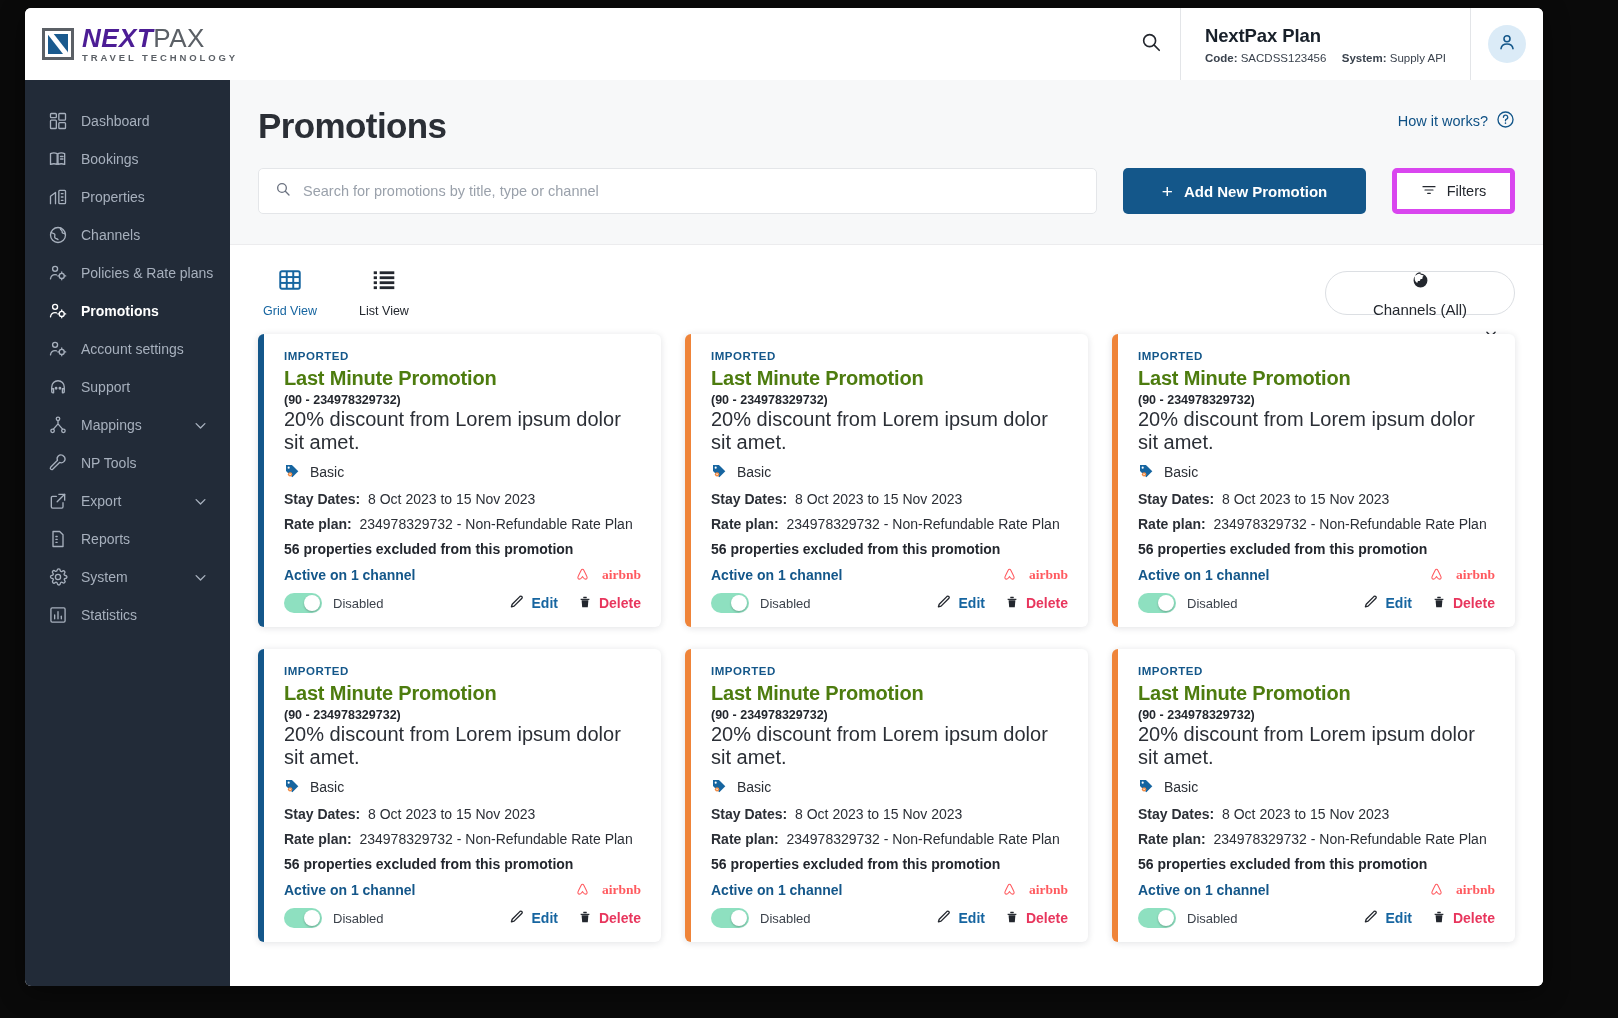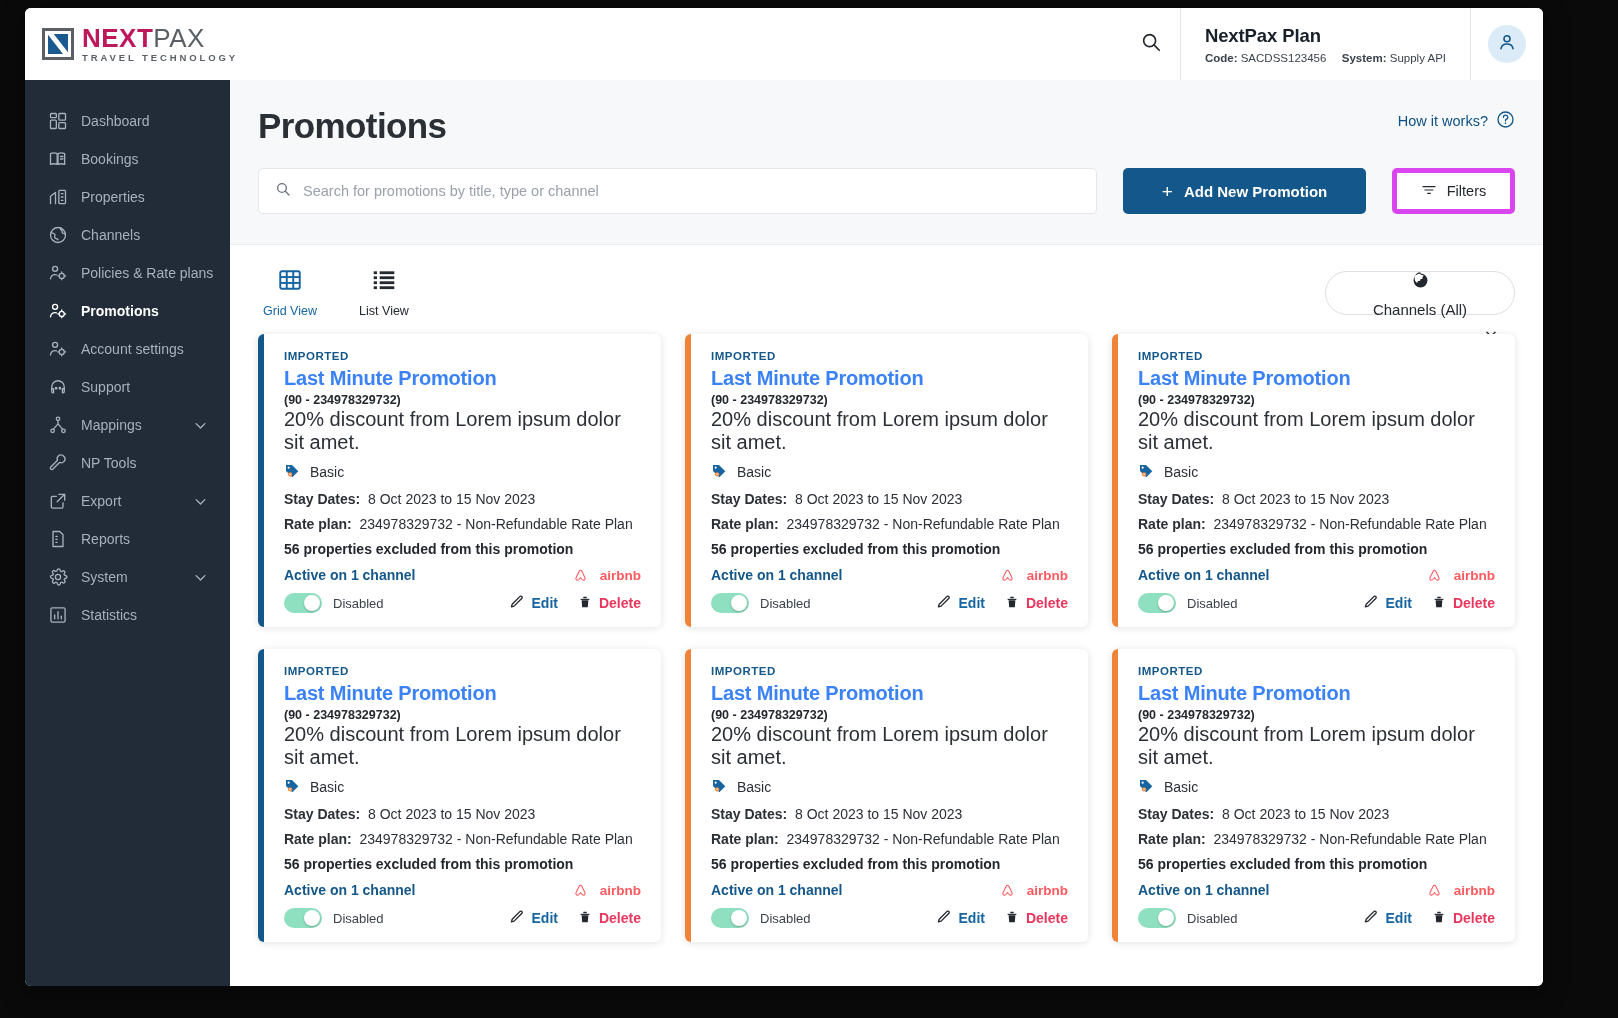--- a/index.html
+++ b/index.html
@@ -45,21 +45,21 @@
     position: relative; overflow: hidden;
   }
   .logo-mark-inner:before {
     content: ""; position: absolute;
     width: 30px; height: 5px; background: #fff;
     transform: rotate(52deg);
     left: -5px; top: 7px;
   }
   .logo-text { line-height: 1; }
   .logo-name { font-size: 26px; font-weight: 700; letter-spacing: .5px; }
-  .logo-name .a { color: #be185d; }
+  .logo-name .a { color: #4c1d95; font-style: italic; }
   .logo-name .b { color: #5b6066; font-weight: 400; }
   .logo-sub {
     font-size: 9.5px; color: #5b6066; letter-spacing: 2.9px;
     font-weight: 600; margin-top: 2px;
   }
   .topbar-right {
     margin-left: auto; display: flex; align-items: center; height: 100%;
   }
   .search-btn {
     width: 58px; height: 100%;
@@ -222,40 +222,40 @@
     padding: 16px 20px 14px 20px;
     min-height: 283px;
     position: relative;
   }
   .card.orange { border-left-color: #ef8439; }
   .badge {
     font-size: 11.5px; font-weight: 700; color: #14578a;
     letter-spacing: .5px;
   }
   .card-title {
-    font-size: 20px; font-weight: 700; color: #3b82f6;
+    font-size: 20px; font-weight: 700; color: #4d7c0f;
     margin-top: 5px; letter-spacing: -.2px;
   }
   .card-code { font-size: 12.5px; font-weight: 700; color: #23272e; margin-top: 3px; }
   .card-desc { font-size: 20px; color: #2b2f36; margin-top: 1px; }
   .card-type {
     display: flex; align-items: center; gap: 9px;
     margin-top: 8px; font-size: 14px; color: #2b2f36;
   }
   .card-line { font-size: 14px; color: #2b2f36; margin-top: 9px; }
   .card-line b { font-weight: 700; }
   .card-excluded { font-size: 14px; font-weight: 700; color: #23272e; margin-top: 9px; }
   .card-active {
     font-size: 14px; font-weight: 700; color: #14578a;
     margin-top: 10px;
     display: flex; align-items: center;
   }
   .airbnb {
     margin-left: auto; display: flex; gap: 12px;
-    color: #ff5a5f; font-size: 13.5px; font-weight: 700;
+    color: #ff5a5f; font-size: 13.5px; font-weight: 700; font-family: Liberation Serif, serif;
   }
   .card-foot {
     display: flex; align-items: center; margin-top: 10px;
   }
   .toggle {
     width: 38px; height: 20px; border-radius: 11px;
     background: #8ee0c0; position: relative; cursor: pointer;
     flex: 0 0 38px;
   }
   .toggle:after {

